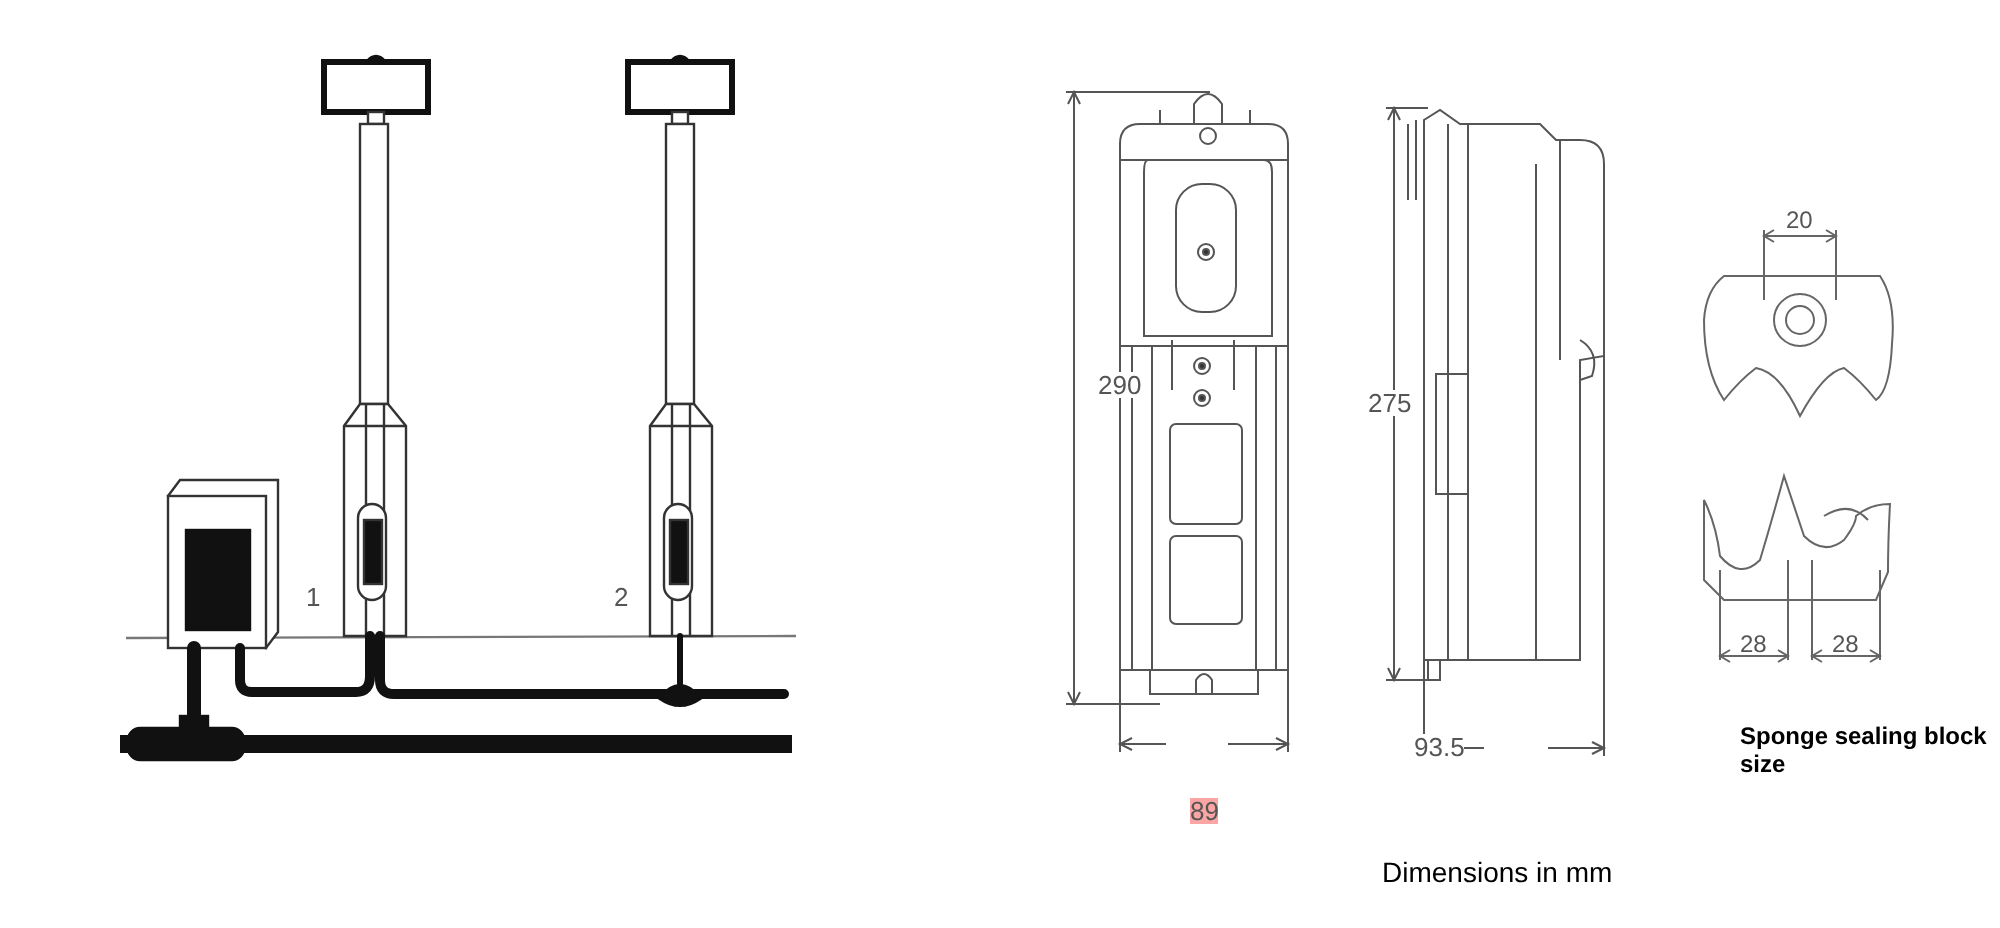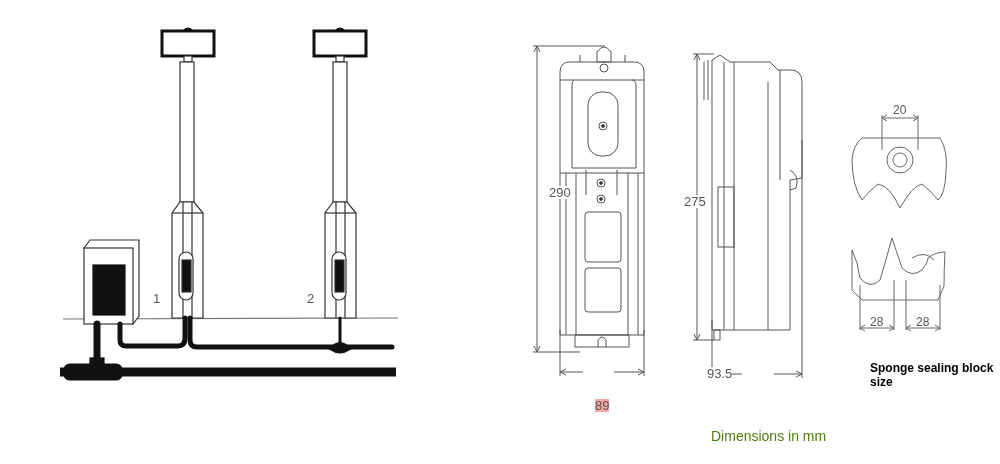--- a/index.html
+++ b/index.html
@@ -1,19 +1,19 @@
 <!DOCTYPE html>
 <html><head>
 <meta charset="utf-8">
 <style>
   html, body { margin:0; padding:0; background:#ffffff; }
   body { width:1000px; height:464px; position:relative; overflow:hidden; font-family:"Liberation Sans", sans-serif; }
   svg { position:absolute; left:0; top:0; }
   .lbl { position:absolute; color:#555; font-size:13px; line-height:1; }
-  .caption { position:absolute; left:691px; top:428px; color:#4d7c0f; font-size:14px;margin-left:20px; }
+  .caption { position:absolute; left:691px; top:428px; color:#000000; font-size:14px; }
   .sponge-caption { position:absolute; left:833px; top:361px; color:#000; font-size:12px; font-weight:bold;margin-left:37px; }
 </style>
 </head>
 <body>
 
 <svg width="1000" height="464" viewBox="0 0 1000 464">
 
   <g stroke="#333" fill="none" stroke-width="1.2">
 
     <line x1="63" y1="319" x2="398" y2="318" stroke="#777"></line>

